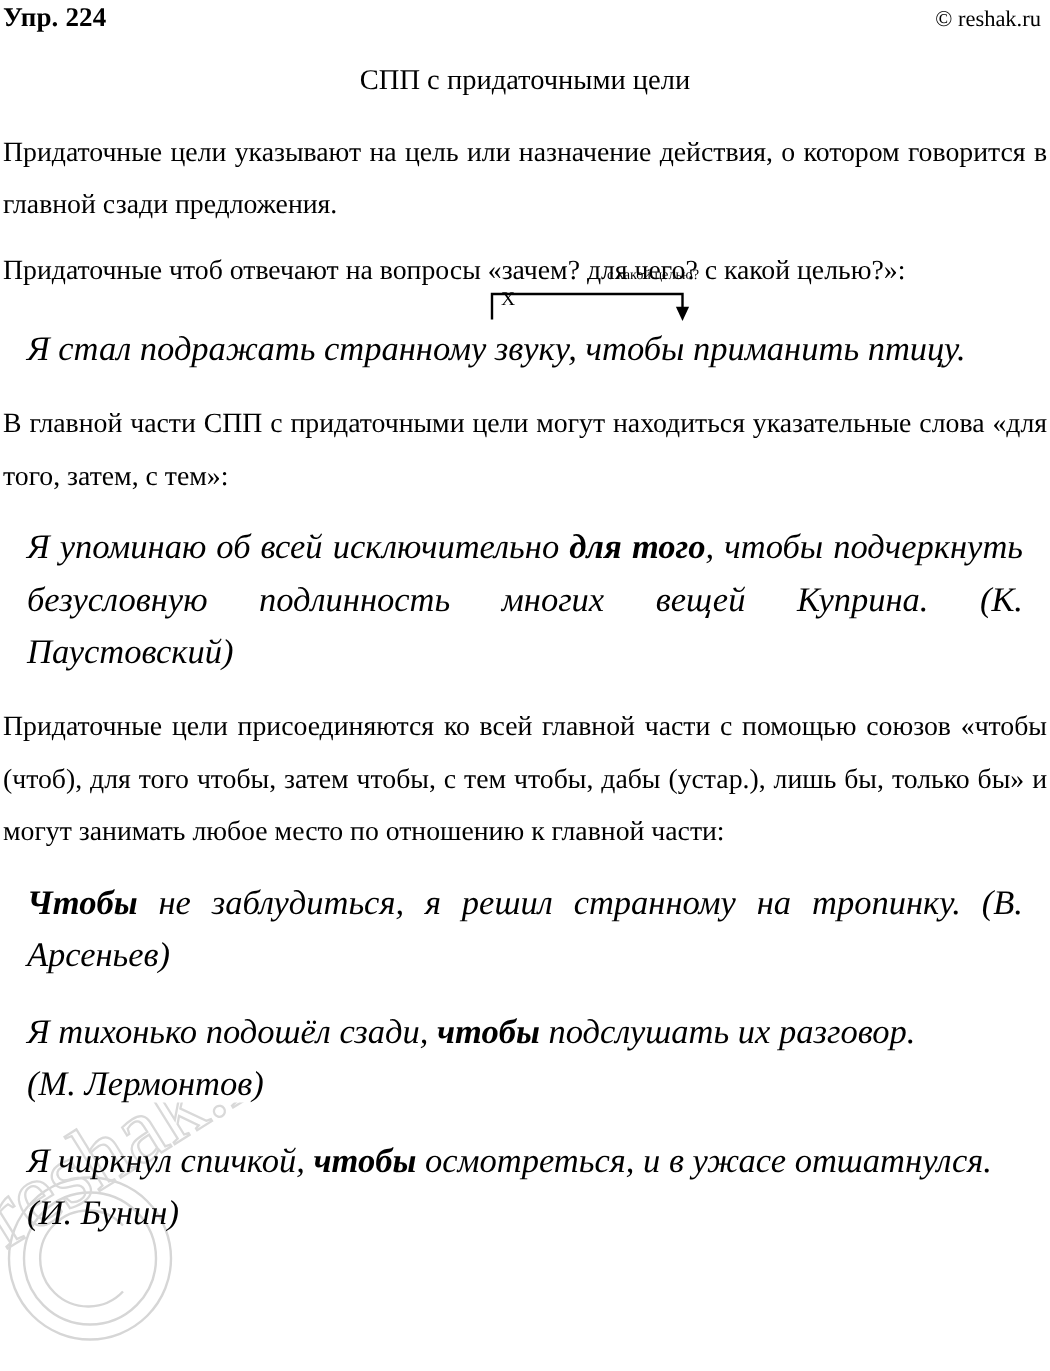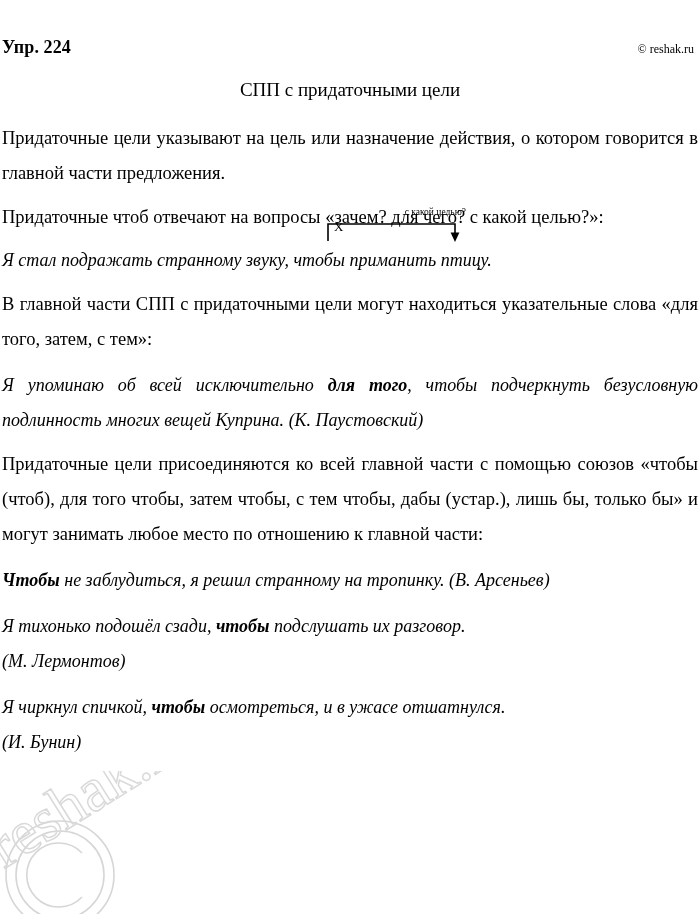--- a/index.html
+++ b/index.html
@@ -39,30 +39,29 @@
 
   
   .header {
     position: relative;
     z-index: 2;
     display: flex;
     justify-content: space-between;
     align-items: baseline;
     height: 22px;
     padding-top: 1px;
-    margin-top: 36px;
   }
   .header-left {
     font-weight: bold;
     font-size: 18px;
     line-height: 20px;
     letter-spacing: 0.1px;
   }
   .header-right {
-    font-size: 12px;
+    font-size: 15px;
     line-height: 20px;
     padding-right: 4px;
     white-space: nowrap;
   }
 
   
   .doc-title {
     position: relative;
     z-index: 2;
     text-align: center;
@@ -87,22 +86,22 @@
     text-justify: inter-word;
     -webkit-hyphens: none;
     hyphens: none;
   }
   p.para.spaced { margin-top: 9px; }
   .it  { }
   .bold-it { font-style: italic; font-weight: bold; }
 
   
   p.example {
-    margin: 0;
-    font-size: 18px;
+    margin: 16px;
+    font-size: 23px;
     line-height: 35px;
     font-style: italic;
     text-align: justify;
     text-justify: inter-word;
   }
   p.example.gap { margin-top: 11px; }
   p.example .last-line {
     display: block;
     text-align: left;
   }
@@ -166,21 +165,21 @@
   <div class="header">
     <div class="header-left">Упр. 224</div>
     <div class="header-right">© reshak.ru</div>
   </div>
 
   <div class="doc-title">СПП с придаточными цели</div>
 
   <div class="content">
 
     <p class="para">
-      <span>Придаточные цели указывают на цель или назначение действия, о котором говорится в главной части предложения.</span>
+      <span>Придаточные цели указывают на цель или назначение действия, о котором говорится в главной сзади предложения.</span>
     </p>
 
     <p class="para spaced">
       <span>Придаточные чтоб отвечают на вопросы </span><span class="it">«зачем? для чего? с какой целью?»</span><span>:</span>
     </p>
 
     <div class="diagram-block">
 
       <div class="diagram">
         <span class="q-label">с какой целью?</span>

